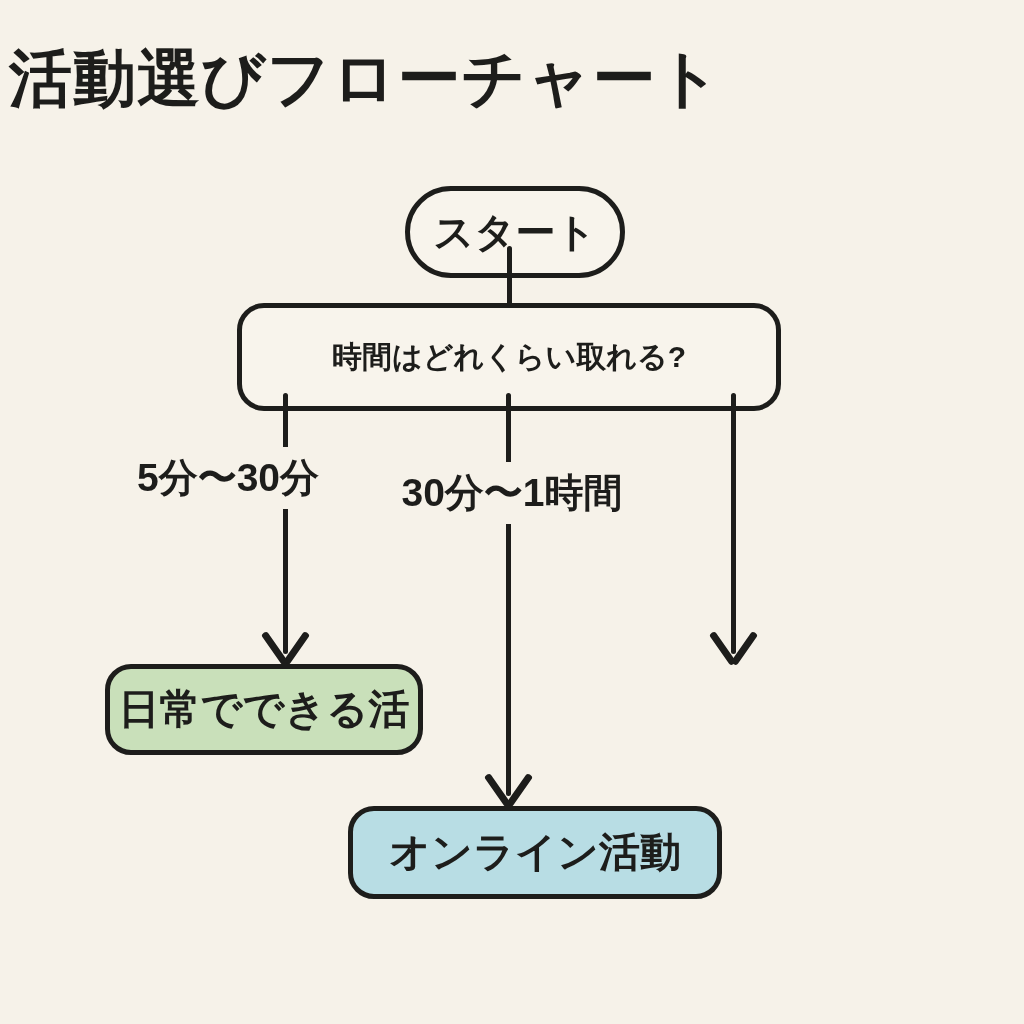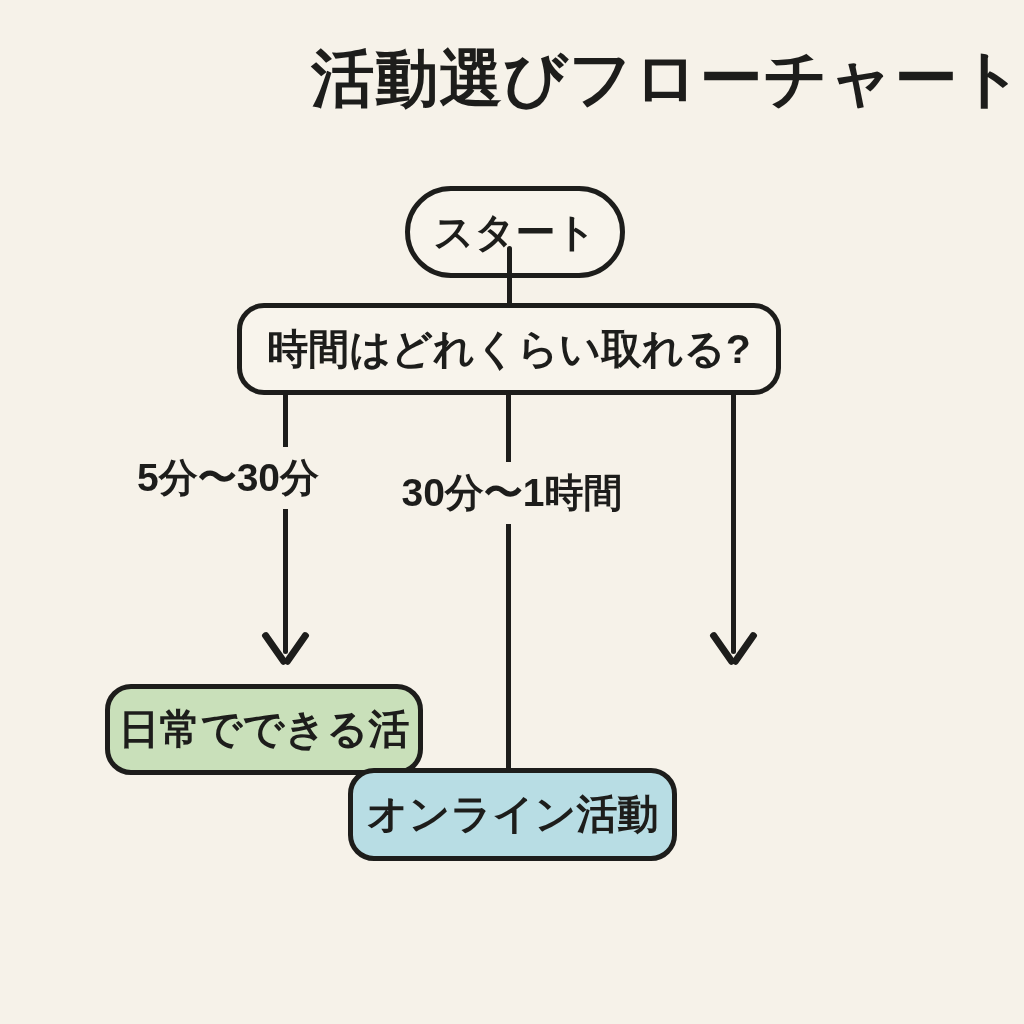--- a/index.html
+++ b/index.html
@@ -18,21 +18,21 @@
   .canvas{
     position:relative;
     width:1024px;height:1024px;
     background:var(--bg);
     overflow:hidden;
     margin:0 auto;
   }
   .page-title{
     position:absolute;
     top:36px;left:0;width:100%;
-    text-align:right;
+    text-align:left;
     font-size:63px;
     font-weight:800;
     letter-spacing:1px;
     color:var(--ink);
     padding-left:9px;
   }
   .node{
     position:absolute;
     display:flex;align-items:center;justify-content:center;
     border:5px solid var(--ink);
@@ -41,31 +41,31 @@
     color:var(--ink);
     text-align:center;
   }
   .start-node{
     left:405px;top:157px;width:220px;height:92px;
     border-radius:46px;
     font-size:40px;
     margin-top:29px;
   }
   .question-node{
-    left:237px;top:303px;width:544px;height:92px;
+    left:237px;top:303px;width:544px;height:108px;
     border-radius:27px;
-    font-size:41px;
+    font-size:30px;
   }
   .result-node{
     border-radius:26px;
     font-size:41px;
   }
-  .result-daily{left:105px;top:684px;width:318px;height:91px;background:var(--green)}
+  .result-daily{left:105px;top:664px;width:318px;height:91px;background:var(--green)}
   .result-community{left:597px;top:664px;width:330px;height:91px;background:var(--green)}
-  .result-online{left:348px;top:768px;width:329px;height:93px;background:var(--blue)}
+  .result-online{left:348px;top:806px;width:374px;height:93px;background:var(--blue)}
   .vline{
     position:absolute;
     width:5px;
     background:var(--ink);
     border-radius:2.5px;
   }
   .connector-start{left:507px;top:246px;height:59px}
   .branch-line-left{left:283px;top:393px;height:261px}
   .branch-line-center{left:506px;top:393px;height:403px}
   .branch-line-right{left:731px;top:393px;height:261px}

